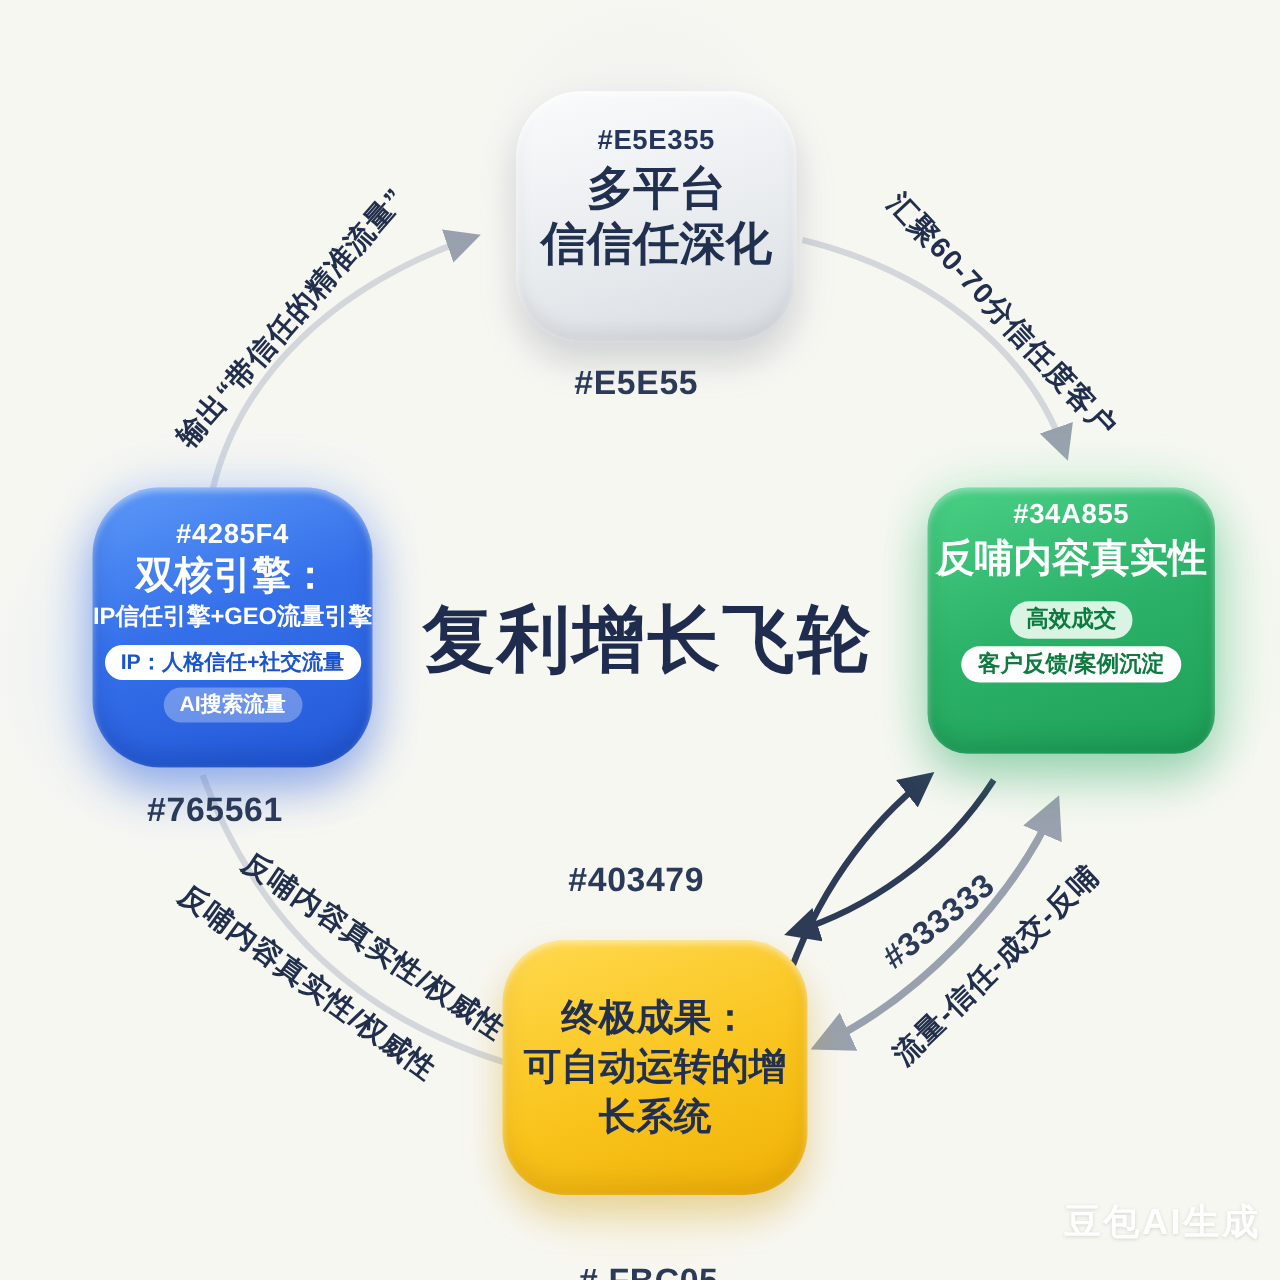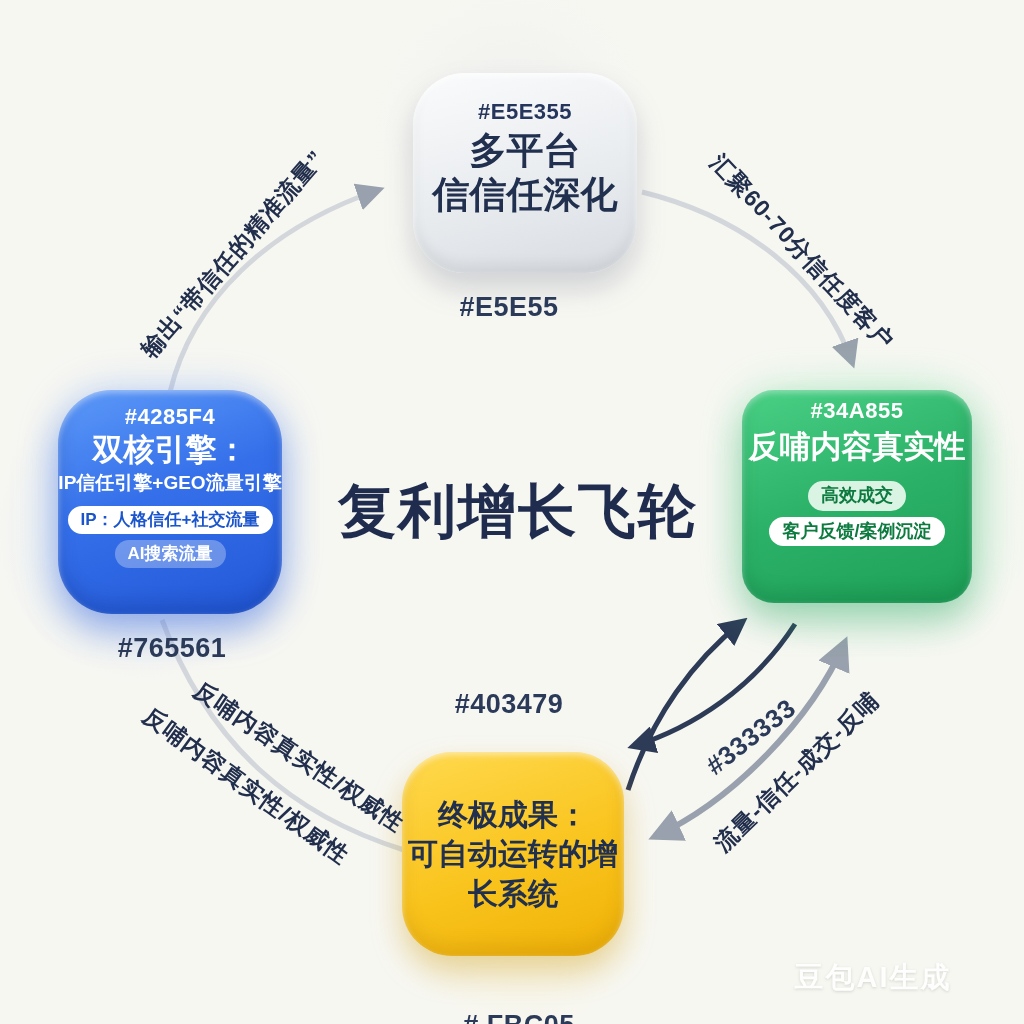--- a/index.html
+++ b/index.html
@@ -21,21 +21,21 @@
   .node-top{
     border-radius:52px;
     background:linear-gradient(165deg,#fafbfc 0%,#e9ecef 55%,#d8dce1 100%);
     box-shadow:0 16px 28px rgba(110,120,140,.28), inset 0 3px 6px rgba(255,255,255,.8), inset 0 -8px 14px rgba(0,0,0,.07);
     padding-top:26px;color:#22304f;
   }
   .node-left{
     border-radius:54px;
     background:linear-gradient(160deg,#5d9af8 0%,#3570ea 45%,#2257d6 100%);
     box-shadow:0 18px 34px rgba(40,88,214,.38), 0 0 44px rgba(120,170,255,.35), inset 0 3px 6px rgba(255,255,255,.45), inset 0 -10px 18px rgba(0,30,110,.22);
-    padding-top:14px;color:#ffffff;
+    padding-top:24px;color:#ffffff;margin-left:16px;
   }
   .node-right{
     border-radius:32px;
     background:linear-gradient(160deg,#4ad186 0%,#2cb168 50%,#1da057 100%);
     box-shadow:0 18px 34px rgba(26,150,85,.32), 0 0 48px rgba(130,230,170,.40), inset 0 3px 6px rgba(255,255,255,.40), inset 0 -10px 18px rgba(0,80,40,.20);
     padding-top:8px;color:#ffffff;
   }
   .node-bottom{
     border-radius:50px;
     background:linear-gradient(160deg,#ffd94e 0%,#f9c41d 55%,#efb106 100%);
@@ -114,21 +114,21 @@
   </div>
   <div class="abs hex-float" style="left:172px;top:648px;">#765561</div>
 
   <div class="node node-right" style="left:742px;top:390px;width:230px;height:213px;">
     <div class="node-hex">#34A855</div>
     <div class="heading">反哺内容真实性</div>
     <div class="pill pill-light">高效成交</div>
     <div class="pill pill-white">客户反馈/案例沉淀</div>
   </div>
 
-  <div class="node node-bottom" style="left:402px;top:752px;width:222px;height:204px;">
+  <div class="node node-bottom" style="left:402px;top:752px;width:244px;height:204px;">
     <div class="yline">终极成果：</div>
     <div class="yline">可自动运转的增</div>
     <div class="yline">长系统</div>
   </div>
   <div class="abs hex-float" style="left:519px;top:1014px;margin-top:11px;"># FBC05</div>
 
   <div class="abs center-title" style="left:518px;top:512px;">
     <div class="main">复利增长飞轮</div>
   </div>
 
@@ -139,15 +139,15 @@
   <div class="abs rot edge-label" style="left:299px;top:757px;--r:34deg;">反哺内容真实性/权威性</div>
 
   <div class="abs rot edge-label" style="left:246px;top:786px;--r:36deg;">反哺内容真实性/权威性</div>
 
   <div class="abs hex-float" style="left:509px;top:704px;">#403479</div>
 
   <div class="abs rot hex-float" style="left:751px;top:737px;--r:-38deg;font-size:26px;">#333333</div>
 
   <div class="abs rot edge-label" style="left:797px;top:772px;--r:-44deg;">流量-信任-成交-反哺</div>
 
-  <div class="abs watermark" style="left:873px;top:978px;">豆包AI生成</div>
+  <div class="abs watermark" style="left:930px;top:978px;">豆包AI生成</div>
 
 </div>
 
 </body></html>

